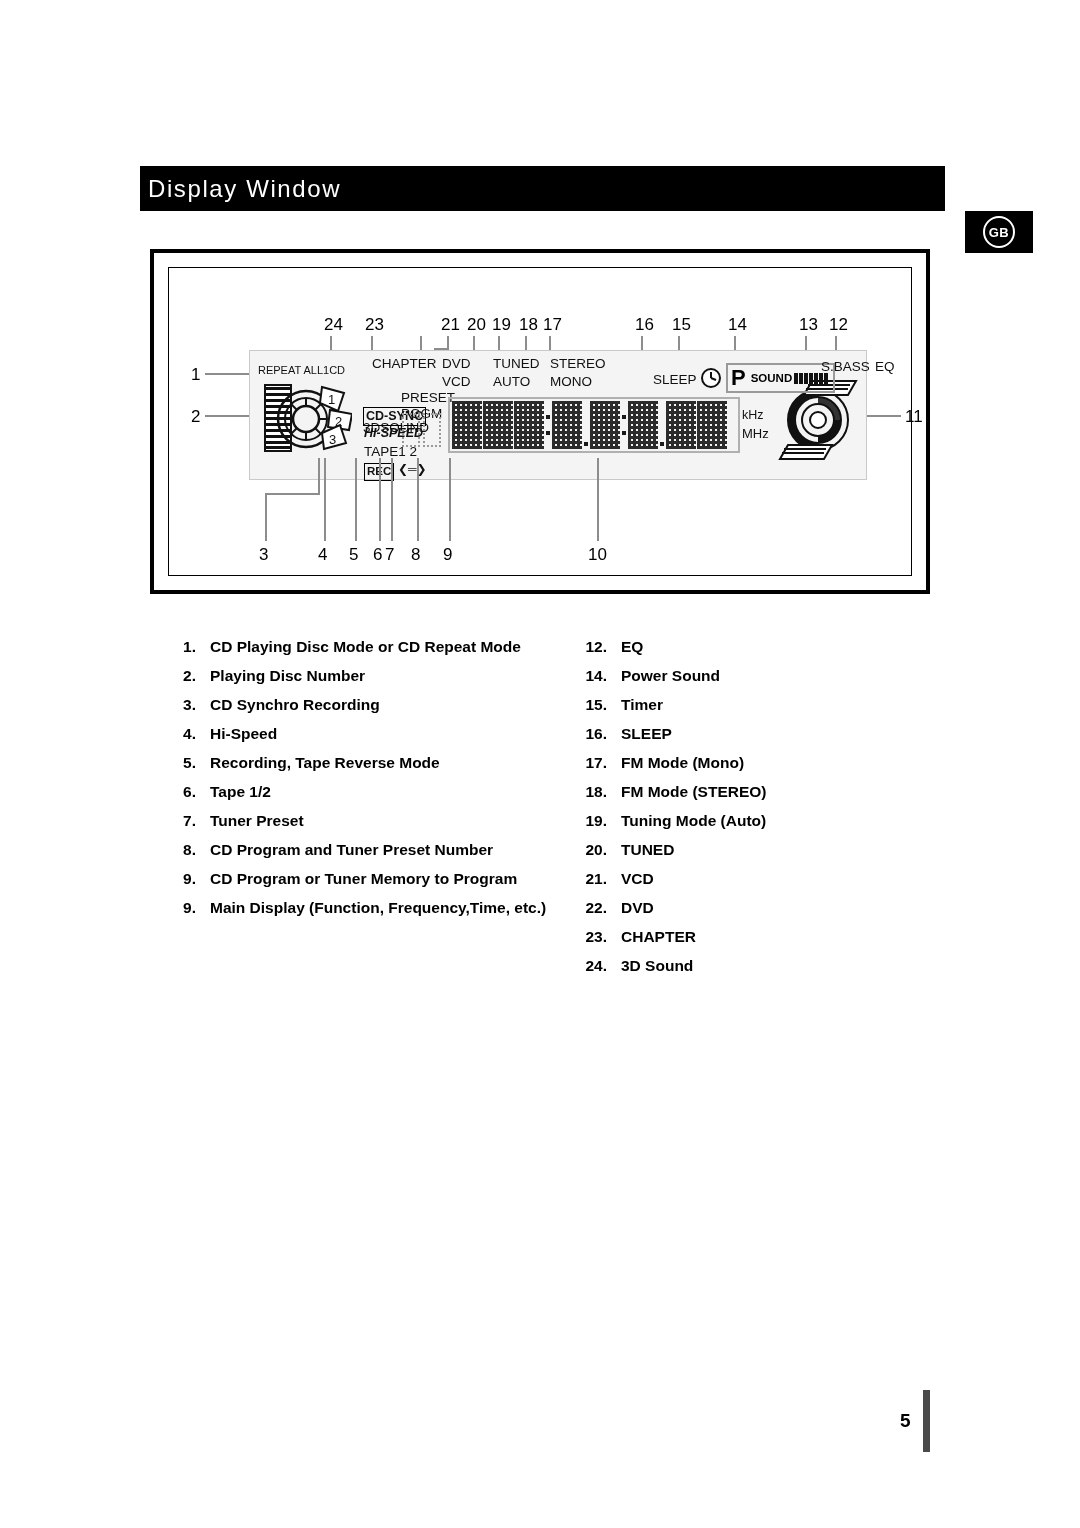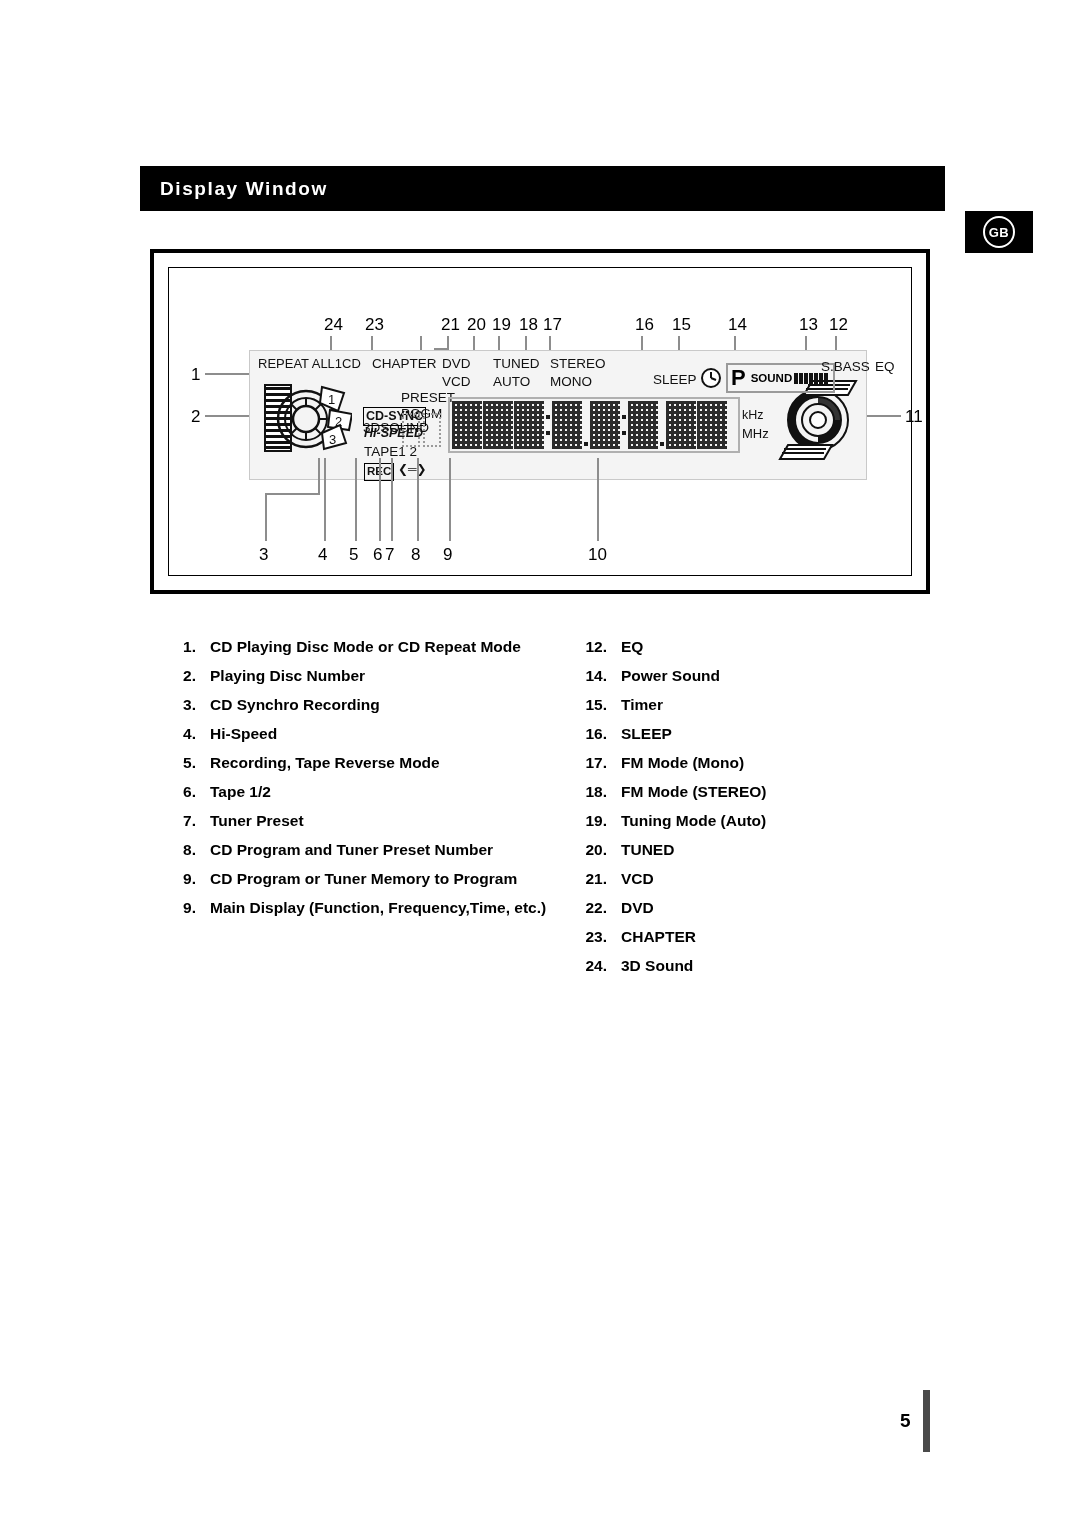--- a/index.html
+++ b/index.html
@@ -22,24 +22,24 @@
     left: 140px;
     top: 166px;
     width: 805px;
     height: 45px;
     background: #000000;
     display: flex;
     align-items: center;
   }
   #title-bar .title-text {
     color: #ffffff;
-    font-size: 19px;
-    font-weight: bold;
+    font-size: 24px;
+    font-weight: normal;
     letter-spacing: 1.6px;
-    padding-left: 20px;
+    padding-left: 8px;
   }
 
   
   #gb-badge {
     position: absolute;
     left: 965px;
     top: 211px;
     width: 68px;
     height: 42px;
     background: #000000;
@@ -407,21 +407,21 @@
           </g>
           <g fill="#111">
             <rect x="30" y="5" width="42" height="2"></rect>
             <rect x="28" y="9" width="42" height="2"></rect>
             <rect x="6" y="69" width="42" height="2"></rect>
             <rect x="4" y="73" width="42" height="2"></rect>
           </g>
         </svg>
       </div>
 
-      <div class="lcd-label" style="left:8px; top:6px; font-size:13px;">REPEAT ALL1CD</div>
+      <div class="lcd-label" style="left:8px; top:14px; font-size:11px;">REPEAT ALL1CD</div>
 
       <div class="lcd-label" style="left:122px; top:6px; font-size:13.5px;">CHAPTER</div>
 
       <div class="lcd-label" style="left:192px; top:6px; font-size:13.5px;">DVD</div>
       <div class="lcd-label" style="left:192px; top:24px; font-size:13.5px;">VCD</div>
 
       <div class="lcd-label" style="left:243px; top:6px; font-size:13.5px;">TUNED</div>
       <div class="lcd-label" style="left:243px; top:24px; font-size:13.5px;">AUTO</div>
 
       <div class="lcd-label" style="left:300px; top:6px; font-size:13.5px;">STEREO</div>

